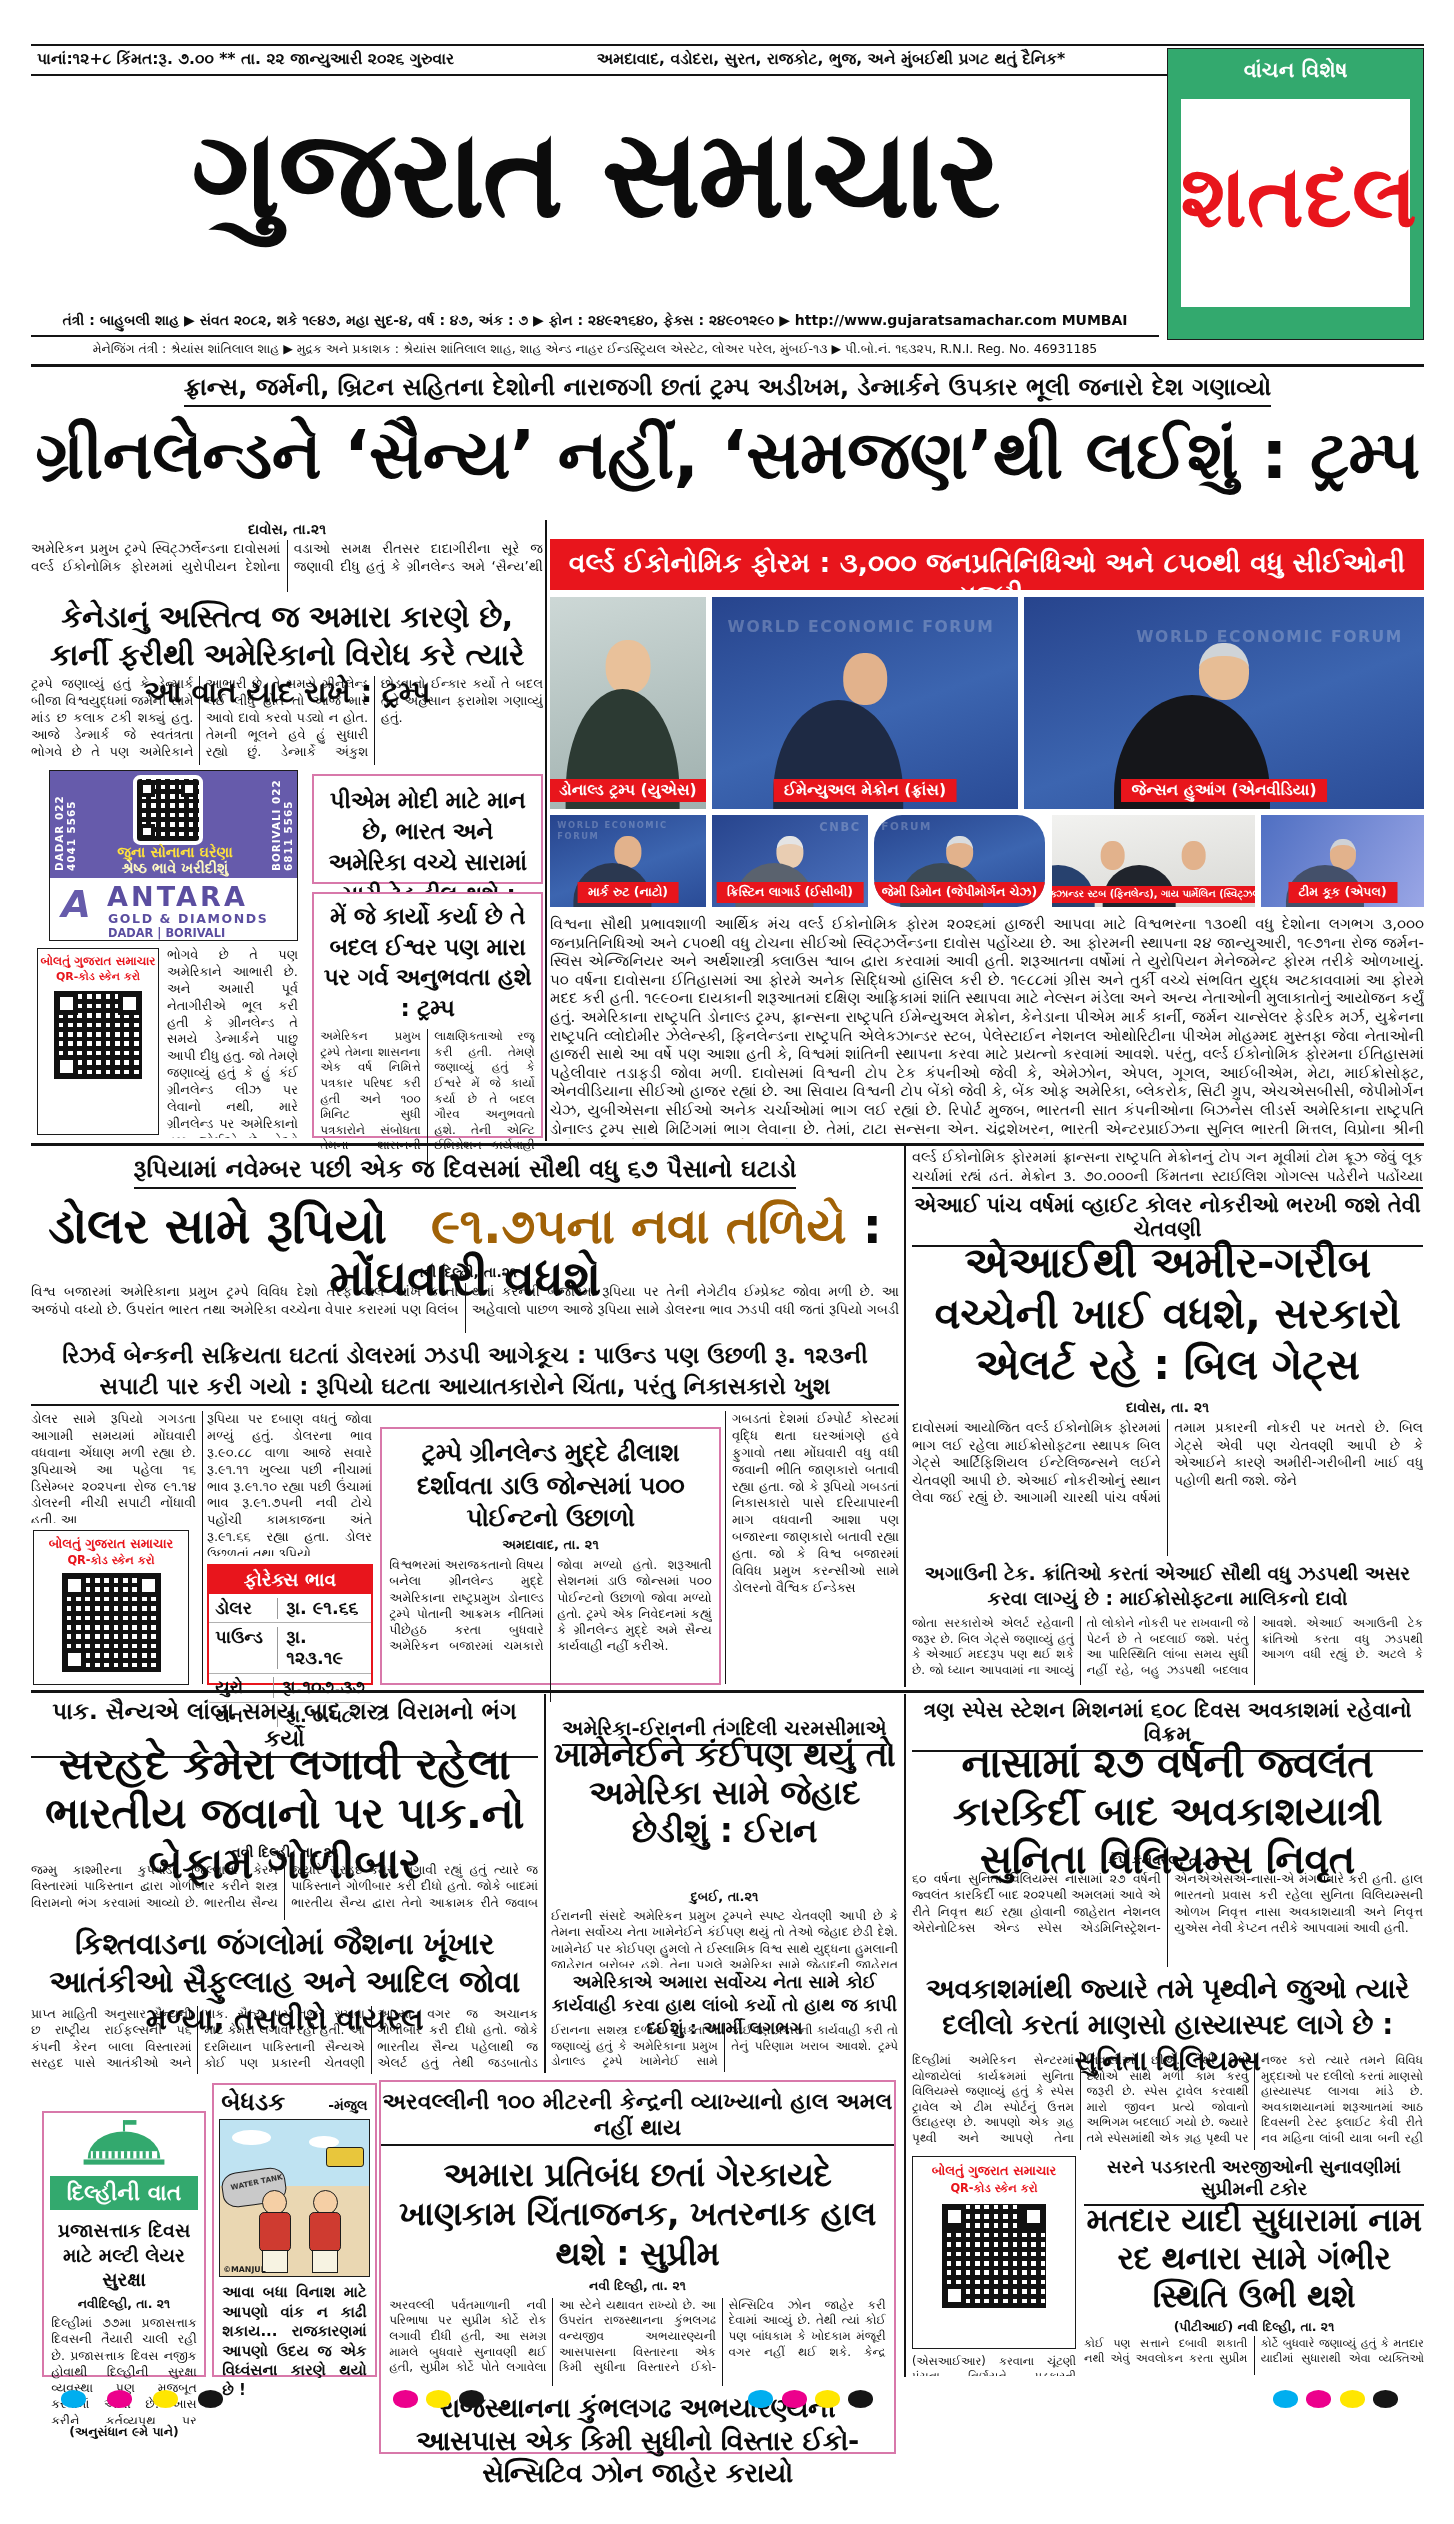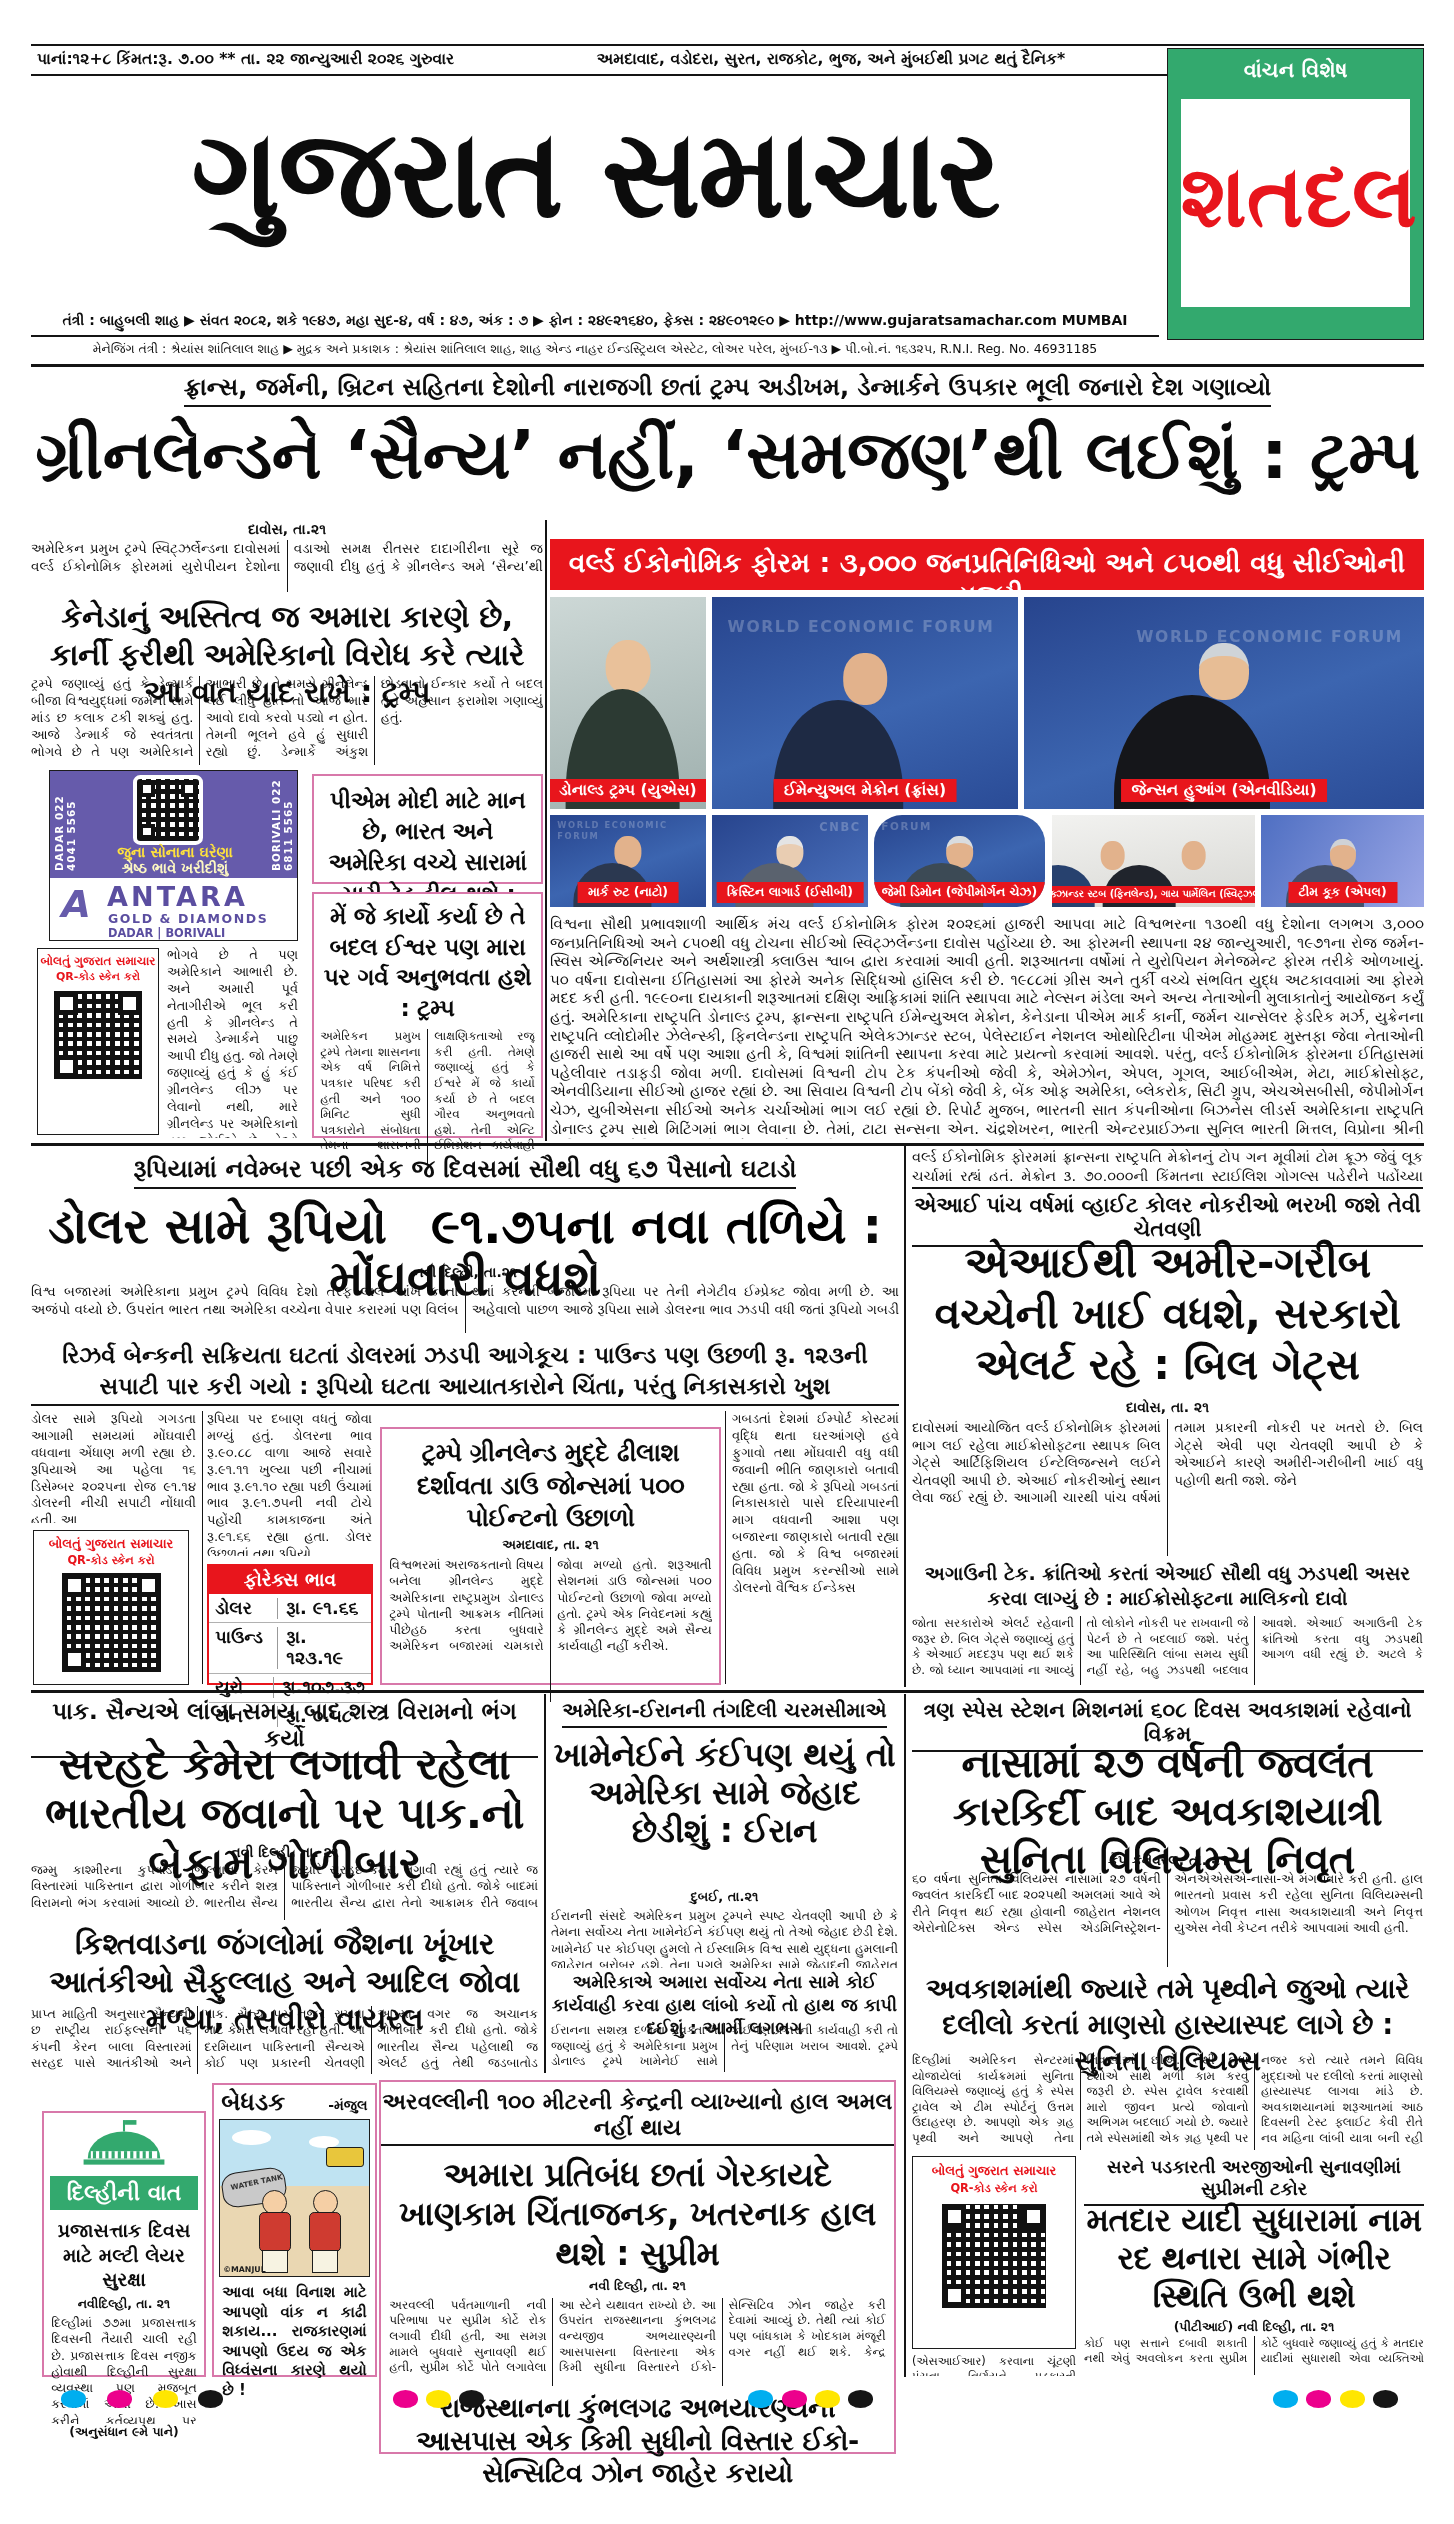--- a/index.html
+++ b/index.html
@@ -182,21 +182,21 @@
   </div>
 
   <div class="abs body" style="left:550px;top:915px;width:874px;height:224px;overflow:hidden;font-size:15px;line-height:1.24;">વિશ્વના સૌથી પ્રભાવશાળી આર્થિક મંચ વર્લ્ડ ઈકોનોમિક ફોરમ ૨૦૨૬માં હાજરી આપવા માટે વિશ્વભરના ૧૩૦થી વધુ દેશોના લગભગ ૩,૦૦૦ જનપ્રતિનિધિઓ અને ૮૫૦થી વધુ ટોચના સીઈઓ સ્વિટ્ઝર્લેન્ડના દાવોસ પહોંચ્યા છે. આ ફોરમની સ્થાપના ૨૪ જાન્યુઆરી, ૧૯૭૧ના રોજ જર્મન-સ્વિસ એન્જિનિયર અને અર્થશાસ્ત્રી ક્લાઉસ શ્વાબ દ્વારા કરવામાં આવી હતી. શરૂઆતના વર્ષોમાં તે યુરોપિયન મેનેજમેન્ટ ફોરમ તરીકે ઓળખાયું. ૫૦ વર્ષના દાવોસના ઈતિહાસમાં આ ફોરમે અનેક સિદ્ધિઓ હાંસિલ કરી છે. ૧૯૮૮માં ગ્રીસ અને તુર્કી વચ્ચે સંભવિત યુદ્ધ અટકાવવામાં આ ફોરમે મદદ કરી હતી. ૧૯૯૦ના દાયકાની શરૂઆતમાં દક્ષિણ આફ્રિકામાં શાંતિ સ્થાપવા માટે નેલ્સન મંડેલા અને અન્ય નેતાઓની મુલાકાતોનું આયોજન કર્યું હતું. અમેરિકાના રાષ્ટ્રપતિ ડોનાલ્ડ ટ્રમ્પ, ફ્રાન્સના રાષ્ટ્રપતિ ઈમેન્યુઅલ મેક્રોન, કેનેડાના પીએમ માર્ક કાર્ની, જર્મન ચાન્સેલર ફેડરિક મર્ઝ, યુક્રેનના રાષ્ટ્રપતિ વ્લોદોમીર ઝેલેન્સ્કી, ફિનલેન્ડના રાષ્ટ્રપતિ એલેકઝાન્ડર સ્ટબ, પેલેસ્ટાઈન નેશનલ ઓથોરિટીના પીએમ મોહમ્મદ મુસ્તફા જેવા નેતાઓની હાજરી સાથે આ વર્ષે પણ આશા હતી કે, વિશ્વમાં શાંતિની સ્થાપના કરવા માટે પ્રયત્નો કરવામાં આવશે. પરંતુ, વર્લ્ડ ઈકોનોમિક ફોરમના ઈતિહાસમાં પહેલીવાર તડાફડી જોવા મળી. દાવોસમાં વિશ્વની ટોપ ટેક કંપનીઓ જેવી કે, એમેઝોન, એપલ, ગૂગલ, આઈબીએમ, મેટા, માઈક્રોસોફ્ટ, એનવીડિયાના સીઈઓ હાજર રહ્યાં છે. આ સિવાય વિશ્વની ટોપ બેંકો જેવી કે, બેંક ઓફ અમેરિકા, બ્લેકરોક, સિટી ગ્રુપ, એચએસબીસી, જેપીમોર્ગન ચેઝ, યુબીએસના સીઈઓ અનેક ચર્ચાઓમાં ભાગ લઈ રહ્યાં છે. રિપોર્ટ મુજબ, ભારતની સાત કંપનીઓના બિઝનેસ લીડર્સ અમેરિકાના રાષ્ટ્રપતિ ડોનાલ્ડ ટ્રમ્પ સાથે મિટિંગમાં ભાગ લેવાના છે. તેમાં, ટાટા સન્સના એન. ચંદ્રશેખરન, ભારતી એન્ટરપ્રાઈઝના સુનિલ ભારતી મિત્તલ, વિપ્રોના શ્રીની પાલિયા, ઈન્ફોસિસના સલીલ એસ. પારેખ, મહિન્દ્રા ગ્રુપના અનિષ શાહ, બજાજ ફિનસર્વના સંજીવ બજાજ, અને જુબિલન્ટ ભારતીય ગ્રુપના હરી એસ. ભારતીય મળવાના છે.</div>
 
   <div class="abs rule" style="left:31px;top:1143px;width:1393px;height:3.1px;"></div>
 
   <div class="abs ctr" style="left:31px;top:1154px;width:868px;">
     <span class="strap u4" style="font-size:24.4px;">રૂપિયામાં નવેમ્બર પછી એક જ દિવસમાં સૌથી વધુ ૬૭ પૈસાનો ઘટાડો</span>
   </div>
   <div class="abs hl ctr" style="left:31px;top:1201px;width:868px;font-size:49px;">
-    <span>ડોલર સામે રૂપિયો </span><span style="color:#000000;margin-left:28px;">૯૧.૭૫ના નવા તળિયે</span><span> : મોંઘવારી વધશે</span>
+    <span>ડોલર સામે રૂપિયો </span><span style="color:#a16207;margin-left:28px;">૯૧.૭૫ના નવા તળિયે</span><span> : મોંઘવારી વધશે</span>
   </div>
   <div class="abs dl" style="left:31px;top:1264px;width:868px;">નવી દિલ્હી, તા.૨૧</div>
   <div class="abs body c2" style="left:31px;top:1283px;width:868px;height:50px;overflow:hidden;">વિશ્વ બજારમાં અમેરિકાના પ્રમુખ ટ્રમ્પે વિવિધ દેશો તરફ લાલ આંખ કરતાં અજંપો વધ્યો છે. ઉપરાંત ભારત તથા અમેરિકા વચ્ચેના વેપાર કરારમાં પણ વિલંબ થતાં કરન્સી બજારમાં રૂપિયા પર તેની નેગેટીવ ઈમ્પ્રેક્ટ જોવા મળી છે. આ અહેવાલો પાછળ આજે રૂપિયા સામે ડોલરના ભાવ ઝડપી વધી જતાં રૂપિયો ગબડી નવા ૯૧.૭૫ના નીચા તળિયે પટકાયો હતો. આના પગલે રૂપિયાએ નવેમ્બર મહિના પછી એક જ દિવસનો સૌથી મોટો ૬૭ પૈસાનો ઘટાડો નોંધાવ્યો છે.</div>
   <div class="abs b ctr" style="left:31px;top:1340px;width:868px;font-size:23px;line-height:1.35;">રિઝર્વ બેન્કની સક્રિયતા ઘટતાં ડોલરમાં ઝડપી આગેકૂચ : પાઉન્ડ પણ ઉછળી રૂ. ૧૨૩ની સપાટી પાર કરી ગયો : રૂપિયો ઘટતા આયાતકારોને ચિંતા, પરંતુ નિકાસકારો ખુશ</div>
   <div class="abs rule" style="left:31px;top:1404px;width:868px;height:1.6px;"></div>
 
   <div class="abs body" style="left:31px;top:1411px;width:165px;height:112px;overflow:hidden;font-size:13px;">ડોલર સામે રૂપિયો ગગડતા આગામી સમયમાં મોંઘવારી વધવાના એંધાણ મળી રહ્યા છે. રૂપિયાએ આ પહેલા ૧૬ ડિસેમ્બર ૨૦૨૫ના રોજ ૯૧.૧૪ ડોલરની નીચી સપાટી નોંધાવી હતી. આ</div>
   <div class="abs rule" style="left:202px;top:1411px;width:1px;height:273px;"></div>
 
   <div class="abs" style="left:33px;top:1530px;width:156px;height:155px;border:1.6px solid #1c1c1c;box-sizing:border-box;">
@@ -258,21 +258,21 @@
   </div>
   <div class="abs hl ctr" style="left:31px;top:1740px;width:507px;font-size:43px;line-height:1.15;">સરહદે કેમેરા લગાવી રહેલા ભારતીય જવાનો પર પાક.નો બેફામ ગોળીબાર</div>
   <div class="abs dl" style="left:31px;top:1844px;width:507px;">નવી દિલ્હી, તા. ૨૧</div>
   <div class="abs body c2" style="left:31px;top:1862px;width:507px;height:58px;overflow:hidden;font-size:12.5px;">જમ્મુ કાશ્મીરના કુપવાડા જિલ્લાના કેરન વિસ્તારમાં પાકિસ્તાન દ્વારા ગોળીબાર કરીને શસ્ત્ર વિરામનો ભંગ કરવામાં આવ્યો છે. ભારતીય સૈન્ય જ્યારે સરહદે કેમેરા લગાવી રહ્યું હતું ત્યારે જ પાકિસ્તાને ગોળીબાર કરી દીધો હતો. જોકે બાદમાં ભારતીય સૈન્ય દ્વારા તેનો આક્રામક રીતે જવાબ આપવામાં આવ્યો હતો. પાકિસ્તાની સૈન્યએ આતંકીઓની ઘૂસણખોરી કરાવવા માટે આ ગોળીબાર કર્યો હતો, જોકે ભારતીય સૈન્યએ પાક.ના આ પ્રયાસને નિષ્ફળ બનાવી દીધો હતો.</div>
   <div class="abs hl ctr" style="left:31px;top:1925px;width:507px;font-size:30px;line-height:1.25;">કિશ્તવાડના જંગલોમાં જૈશના ખૂંખાર આતંકીઓ સૈફુલ્લાહ અને આદિલ જોવા મળ્યા, તસવીરો વાયરલ</div>
   <div class="abs body c3" style="left:31px;top:2006px;width:507px;height:68px;overflow:hidden;font-size:12.5px;">પ્રાપ્ત માહિતી અનુસાર સૈન્યની છ રાષ્ટ્રીય રાઈફલ્સની ૫૬ કંપની કેરન બાલા વિસ્તારમાં સરહદ પાસે આતંકીઓ અને પાક. સૈન્ય પર નજર રાખવા માટે કેમેરા લગાવી રહી હતી. આ દરમિયાન પાકિસ્તાની સૈન્યએ કોઈ પણ પ્રકારની ચેતવણી આપ્યા વગર જ અચાનક ગોળીબાર કરી દીધો હતો. જોકે ભારતીય સૈન્ય પહેલાથી જ એલર્ટ હતું તેથી જડબાતોડ જવાબ આપવામાં આવ્યો હતો. જે વિસ્તારમાં પાકિસ્તાની સૈન્યએ ગોળીબાર કર્યો છે તે અત્યંત સંવેદનશીલ (અનુસંધાન ૯મે પાને)</div>
 
   <div class="abs rule" style="left:544px;top:1694px;width:1.6px;height:379px;"></div>
 
   <div class="abs ctr" style="left:551px;top:1698px;width:347px;">
-    <span class="strap u4" style="font-size:20px;">અમેરિકા-ઈરાનની તંગદિલી ચરમસીમાએ</span>
+    <span class="strap u4" style="font-size:20px;margin-top:18px;">અમેરિકા-ઈરાનની તંગદિલી ચરમસીમાએ</span>
   </div>
   <div class="abs hl ctr" style="left:551px;top:1736px;width:347px;font-size:33px;line-height:1.15;">ખામેનેઈને કંઈપણ થયું તો અમેરિકા સામે જેહાદ છેડીશું : ઈરાન</div>
   <div class="abs dl" style="left:551px;top:1889px;width:347px;font-size:13px;">દુબઈ, તા.૨૧</div>
   <div class="abs body" style="left:551px;top:1908px;width:347px;height:60px;overflow:hidden;font-size:12.5px;">ઈરાનની સંસદે અમેરિકન પ્રમુખ ટ્રમ્પને સ્પષ્ટ ચેતવણી આપી છે કે તેમના સર્વોચ્ચ નેતા ખામેનેઈને કંઈપણ થયું તો તેઓ જેહાદ છેડી દેશે. ખામેનેઈ પર કોઈપણ હુમલો તે ઈસ્લામિક વિશ્વ સાથે યુદ્ધના હુમલાની જાહેરાત બરોબર હશે. તેના પગલે અમેરિકા સામે જેહાદની જાહેરાત કરી દેવામાં આવશે. આમ ટ્રમ્પની ધમકીનો ઈરાને તેની જ ભાષામાં જવાબ આપ્યો છે.</div>
   <div class="abs b ctr" style="left:551px;top:1971px;width:347px;font-size:17.7px;line-height:1.3;">અમેરિકાએ અમારા સર્વોચ્ચ નેતા સામે કોઈ કાર્યવાહી કરવા હાથ લાંબો કર્યો તો હાથ જ કાપી દઈશું : આર્મી લગભગ</div>
   <div class="abs body c2" style="left:551px;top:2023px;width:347px;height:49px;overflow:hidden;font-size:12px;">ઈરાનના સશસ્ત્ર દળોના પ્રવક્તાએ જણાવ્યું હતું કે અમેરિકાના પ્રમુખ ડોનાલ્ડ ટ્રમ્પે ખામેનેઈ સામે કોઈપણ પ્રકારની કાર્યવાહી કરી તો તેનું પરિણામ ખરાબ આવશે. ટ્રમ્પે ખામેનેઈના ૪૦ વર્ષના (અનુસંધાન ૯મે પાને)</div>
 
   <div class="abs rule" style="left:904px;top:1694px;width:1.6px;height:683px;"></div>
 
   <div class="abs ctr" style="left:912px;top:1698px;width:511px;">

